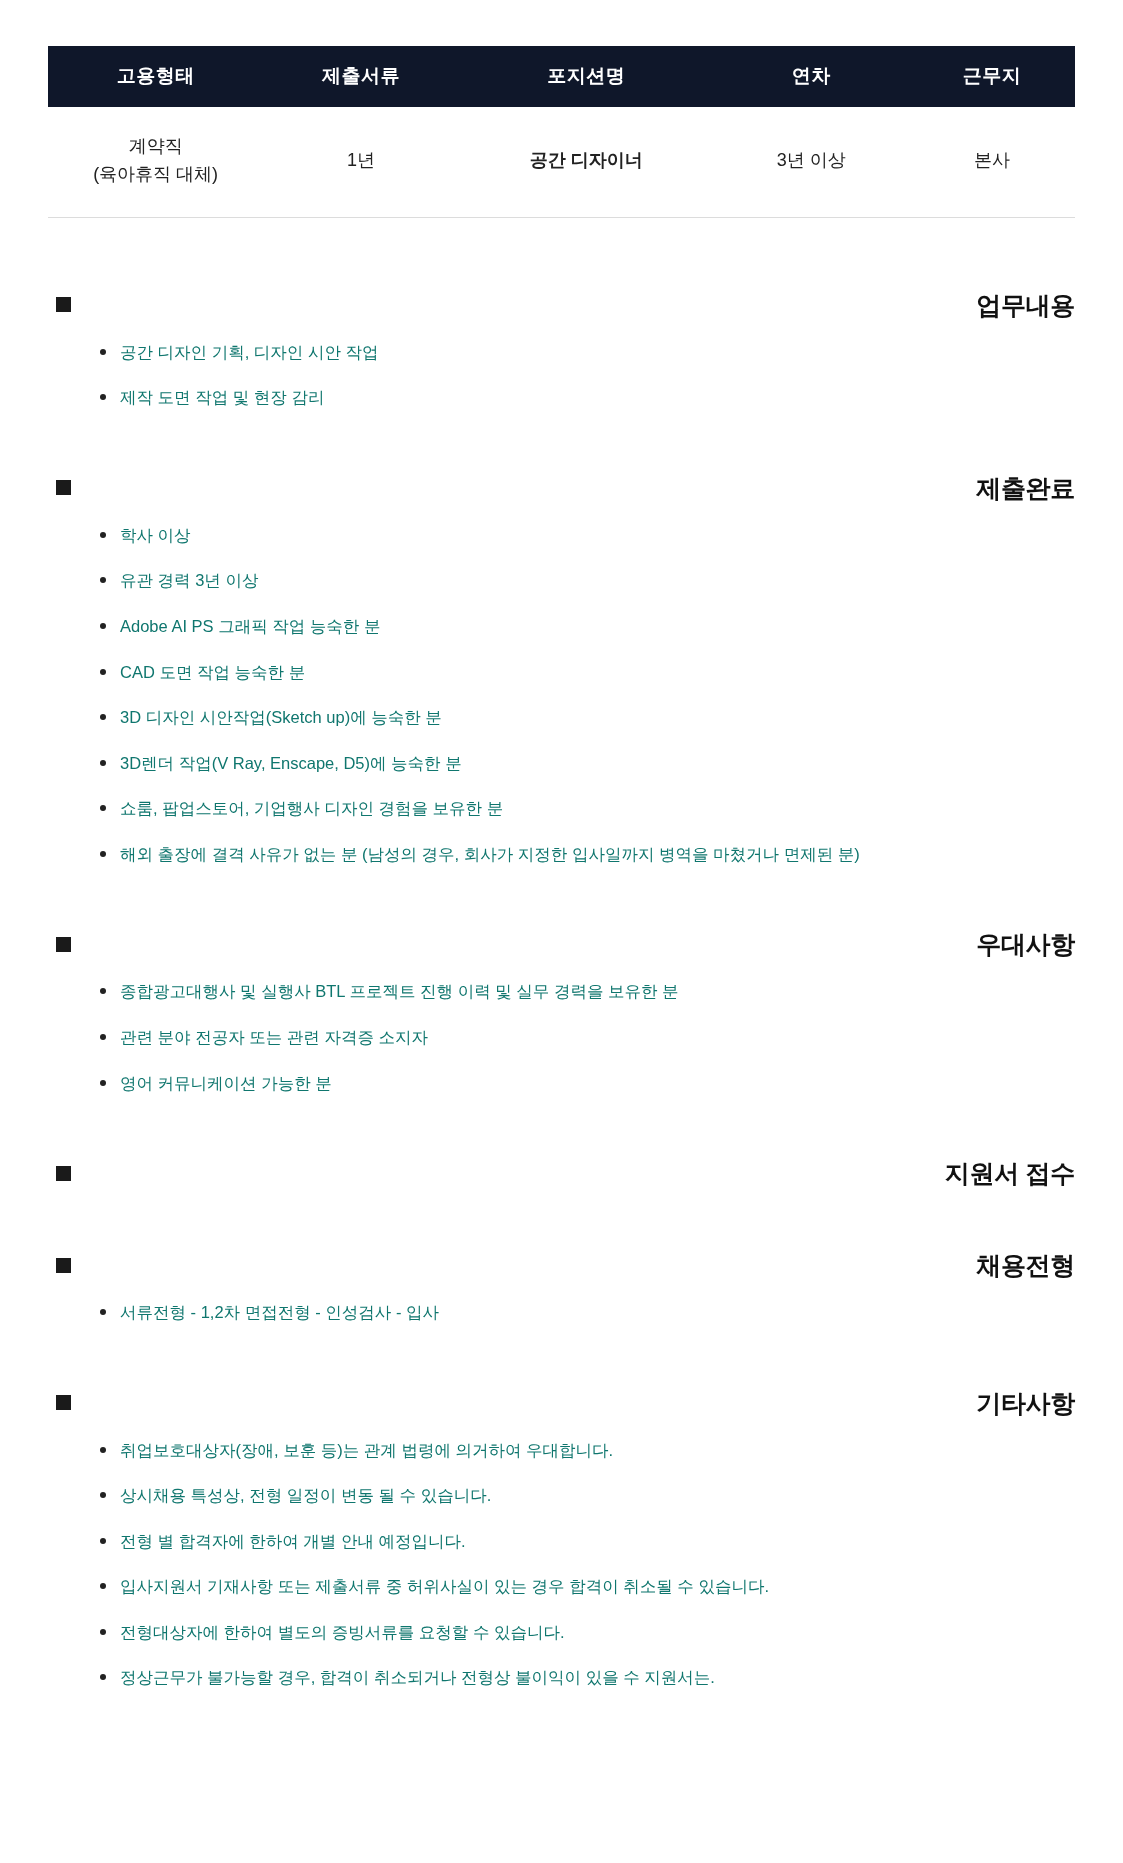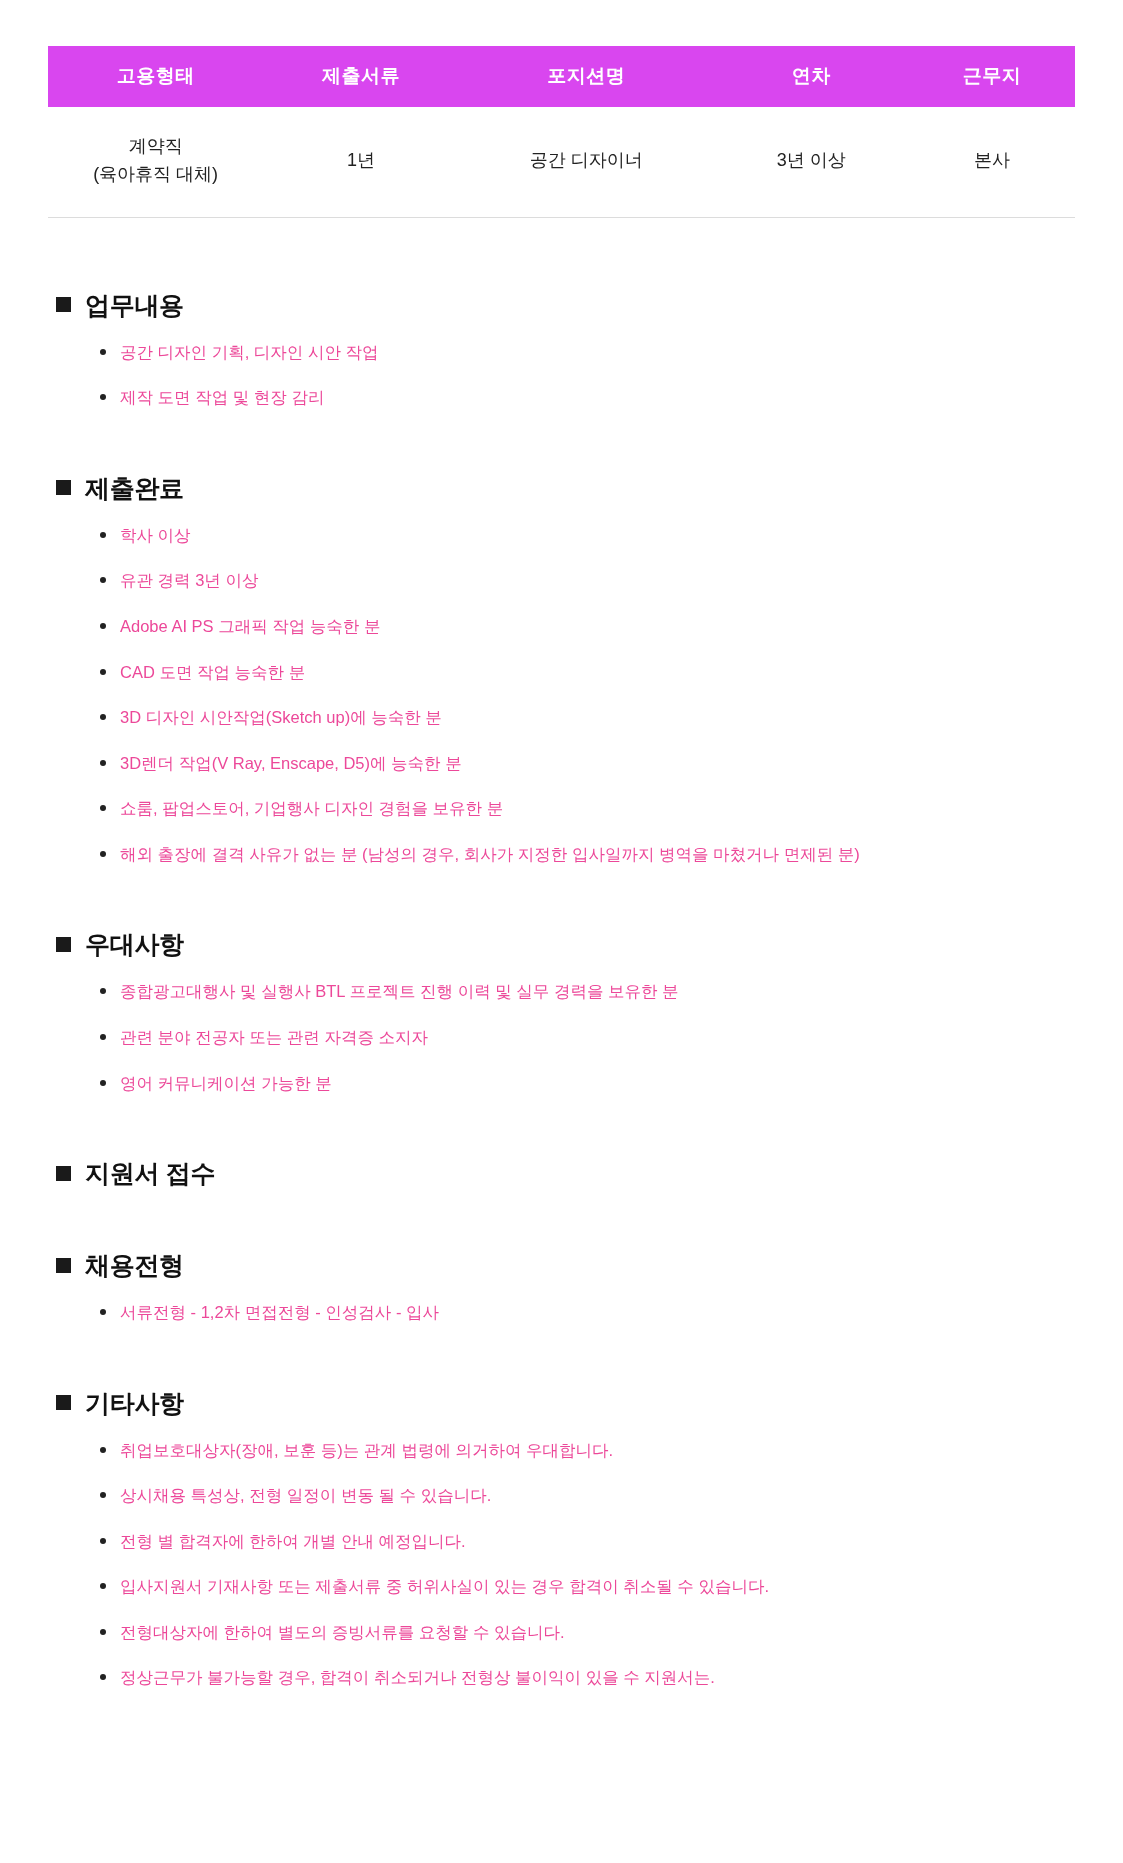--- a/index.html
+++ b/index.html
@@ -21,39 +21,39 @@
   }
 
   
   .summary-table {
     width: 1027px;
     border-collapse: collapse;
     table-layout: fixed;
     margin: 0 0 0 0;
   }
   .summary-table thead th {
-    background: #d946ef;
+    background: #0f172a;
     color: #ffffff;
     font-size: 19px;
     font-weight: bold;
     padding: 17px 4px 18px 4px;
     text-align: center;
     letter-spacing: 0.5px;
   }
   .summary-table tbody td {
     font-size: 18px;
     color: #222222;
     text-align: center;
     padding: 26px 6px 28px 6px;
     border-bottom: 1px solid #dcdcdc;
     line-height: 1.55;
     vertical-align: middle;
   }
   .summary-table tbody td.bold {
-    font-weight: normal;
+    font-weight: bold;
     margin-top: 19px;
   }
   .col-1 { width: 21%; }
   .col-2 { width: 19%; }
   .col-3 { width: 25%; }
   .col-4 { width: 19%; margin-top: 48px; }
   .col-5 { width: 16%; }
 
   
   .sections {
@@ -63,20 +63,21 @@
     margin-bottom: 62px;
   }
   .section:last-child {
     margin-bottom: 0;
   }
   .section-heading {
     display: flex;
     align-items: center;
     gap: 14px;
     margin: 0 0 14px 8px;
+    justify-content: space-between;
   }
   .heading-marker {
     display: inline-block;
     width: 15px;
     height: 15px;
     background: #1a1a1a;
     flex: 0 0 auto;
   }
   .heading-text {
     font-size: 25px;
@@ -87,21 +88,21 @@
   }
   .bullets {
     list-style: none;
     margin: 0;
     padding: 0 0 0 50px;
   }
   .bullets li {
     position: relative;
     font-size: 16.5px;
     line-height: 1.55;
-    color: #ec4899;
+    color: #0f766e;
     padding: 0 0 0 22px;
     margin-bottom: 7px;
     margin-top: 20px;
   }
   .bullets li:last-child {
     margin-bottom: 0;
   }
   .bullets li::before {
     content: "";
     position: absolute;

